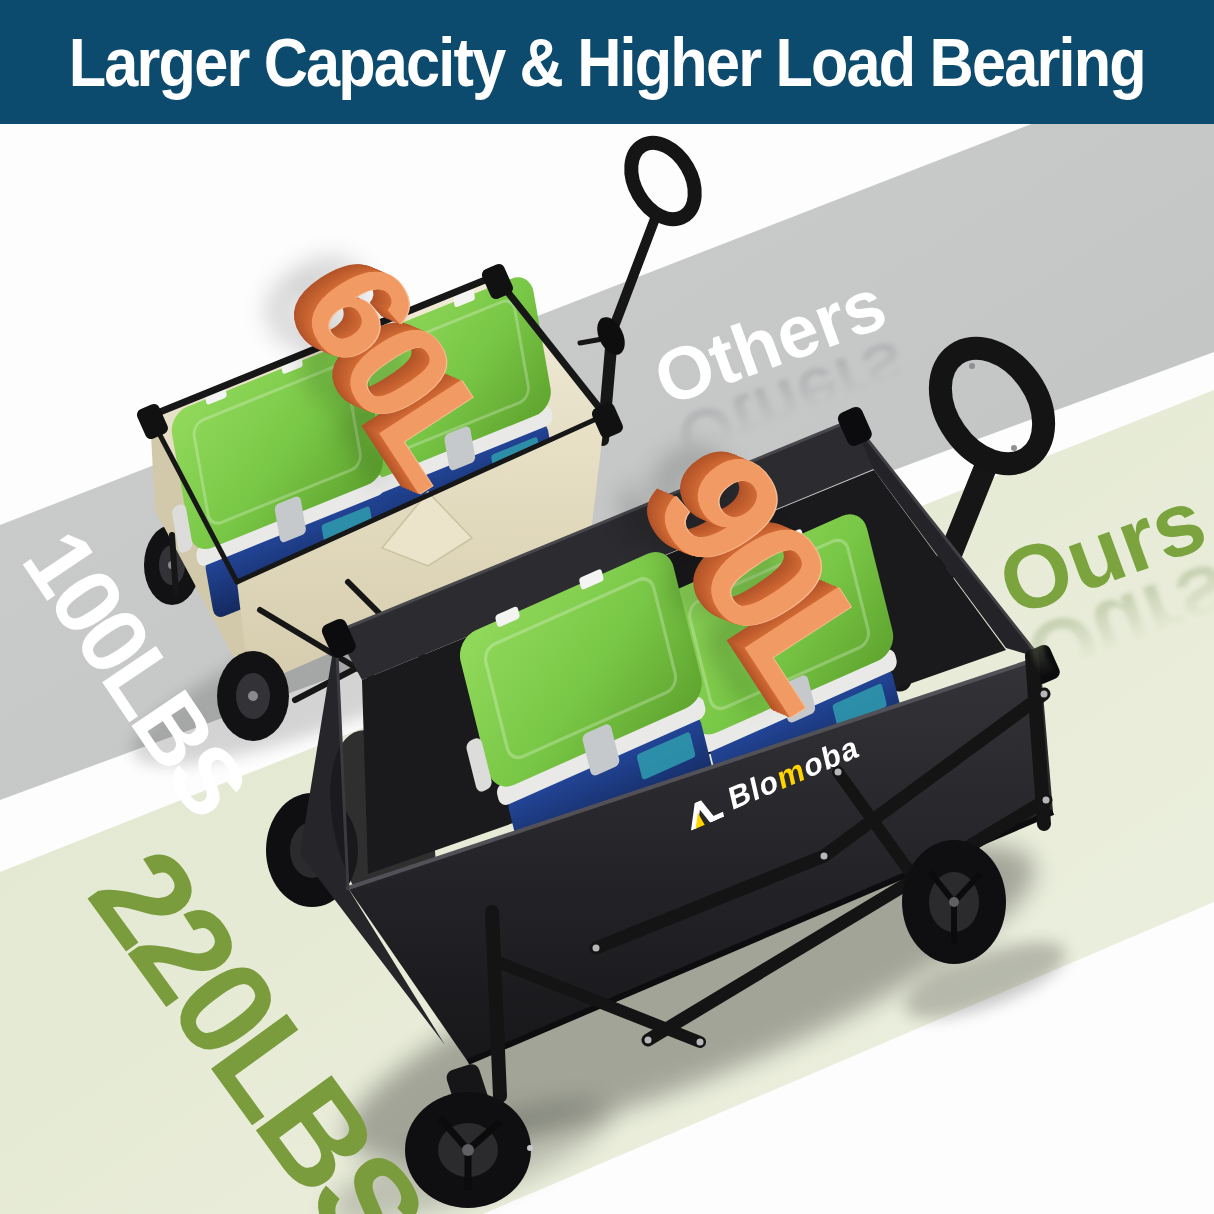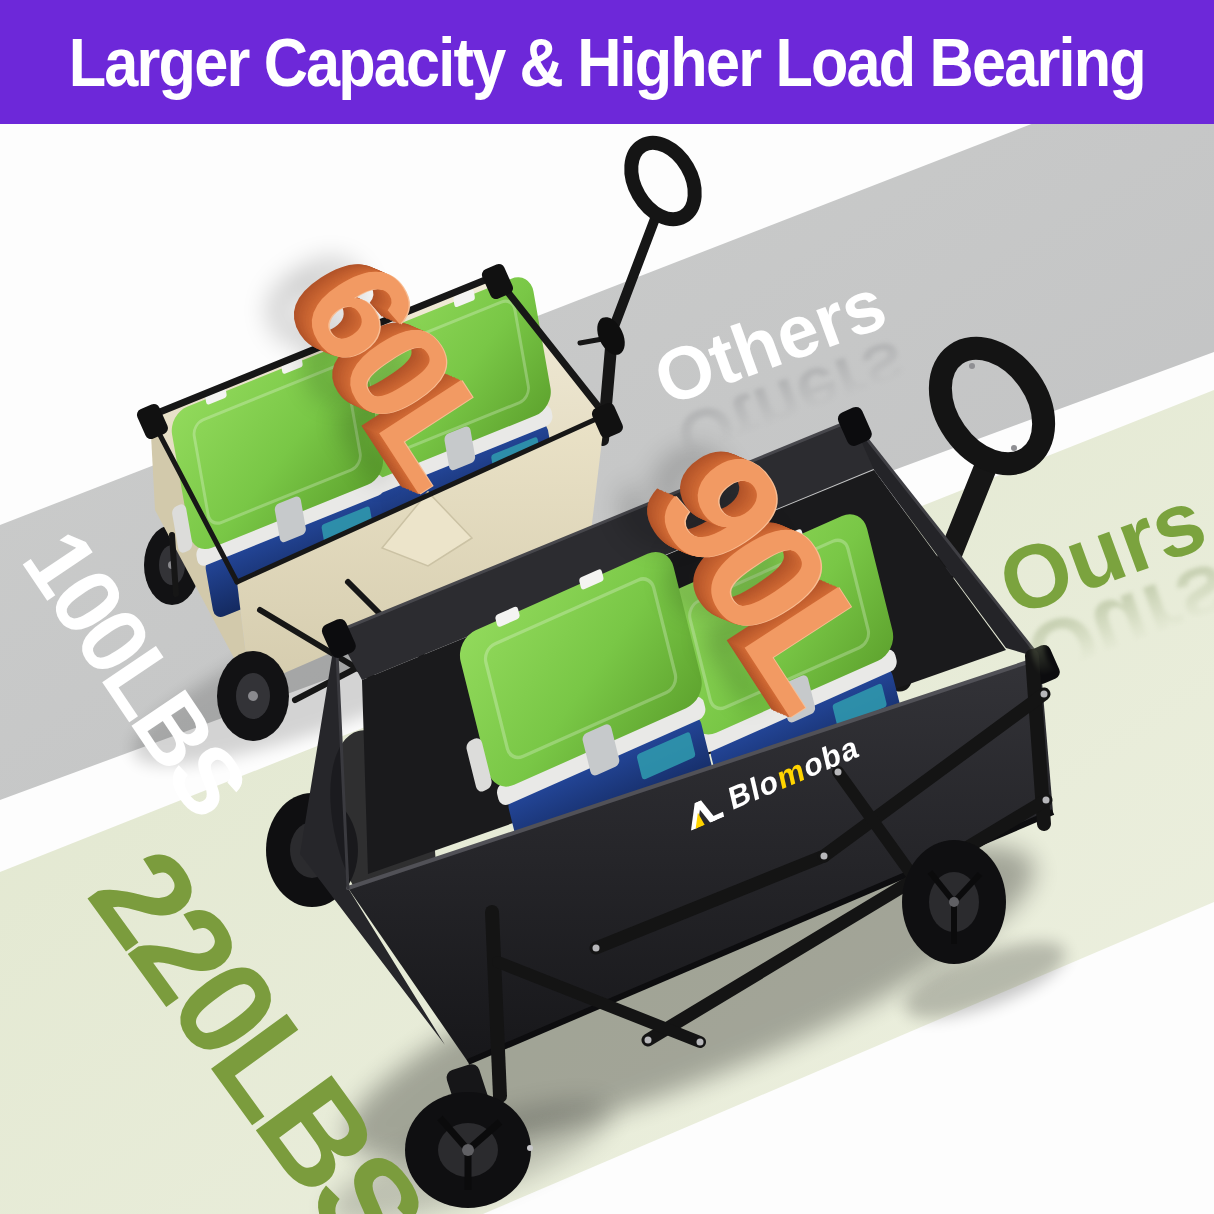--- a/index.html
+++ b/index.html
@@ -5,21 +5,21 @@
   html,body{margin:0;padding:0;background:#ffffff;}
   #stage{
     position:relative;width:1214px;height:1214px;overflow:hidden;
     background:#fdfdfd;font-family:"Liberation Sans",sans-serif;
   }
   #scene-svg{position:absolute;left:0;top:0;z-index:1;}
 
   
   .banner{
     position:absolute;left:0;top:0;width:1214px;height:124px;z-index:10;
-    background:#6d28d9;display:flex;align-items:center;justify-content:center;
+    background:#0c4a6e;display:flex;align-items:center;justify-content:center;
   }
   .banner-title{
     color:#ffffff;font-size:68px;font-weight:bold;white-space:nowrap;
     letter-spacing:-2px;transform:scaleX(.9);transform-origin:center center;
   }
 
   
   .lbl{position:absolute;z-index:5;transform-origin:center center;line-height:1;white-space:nowrap;}
 
   

